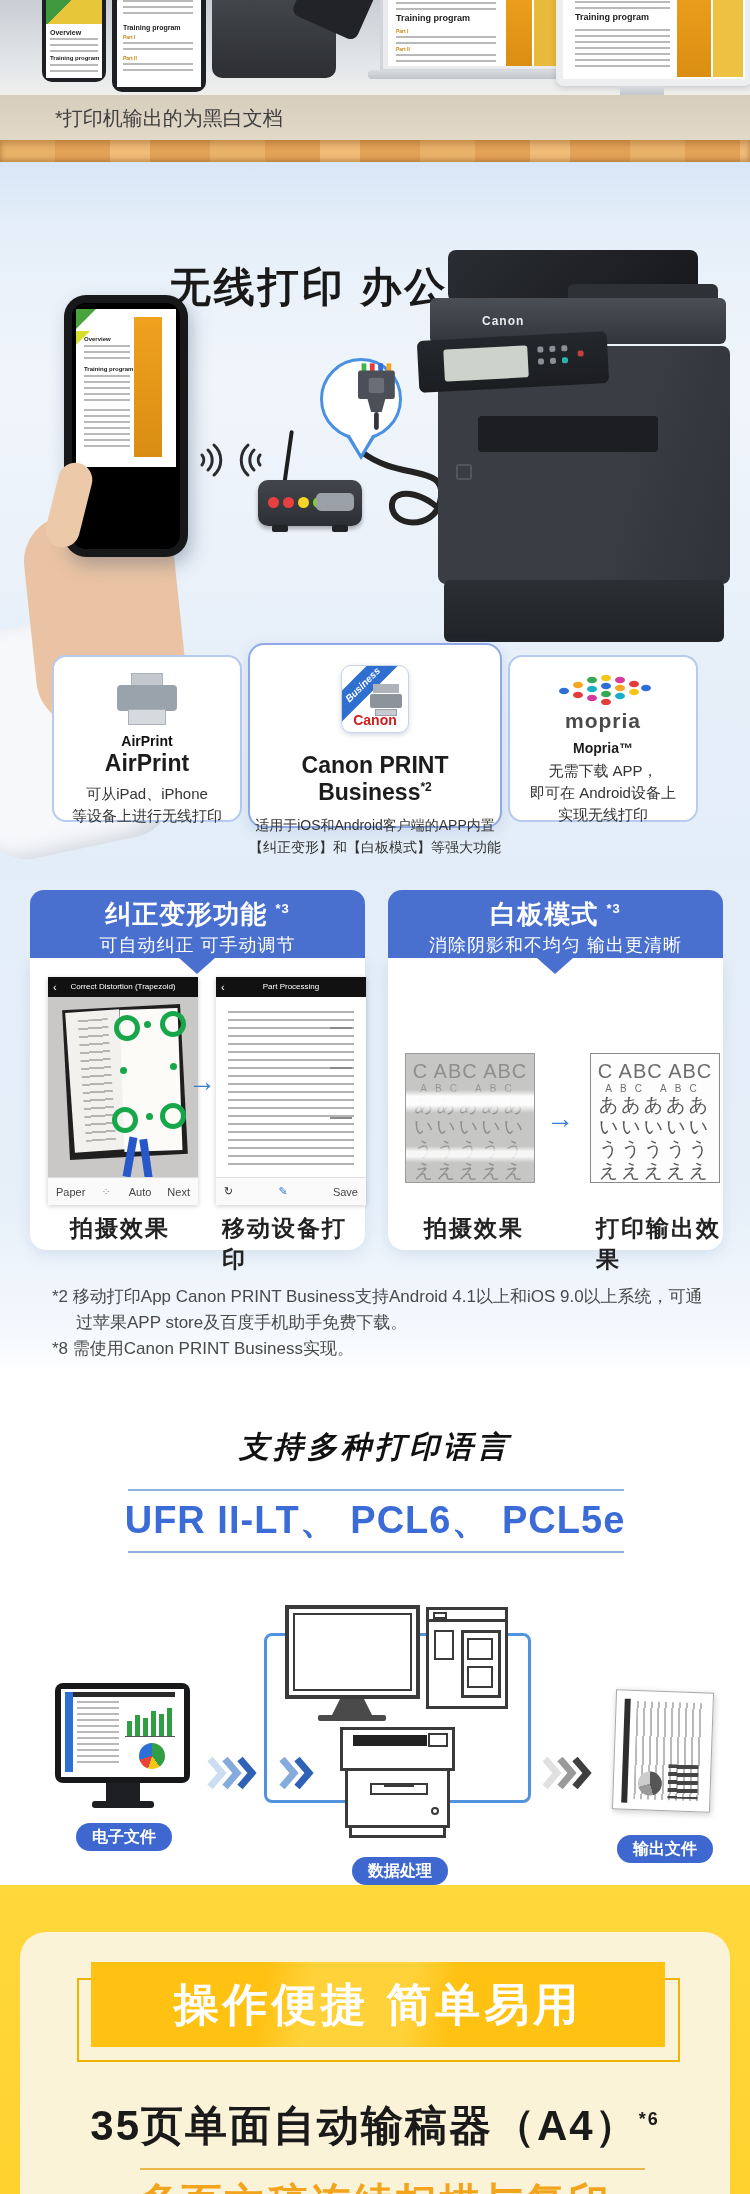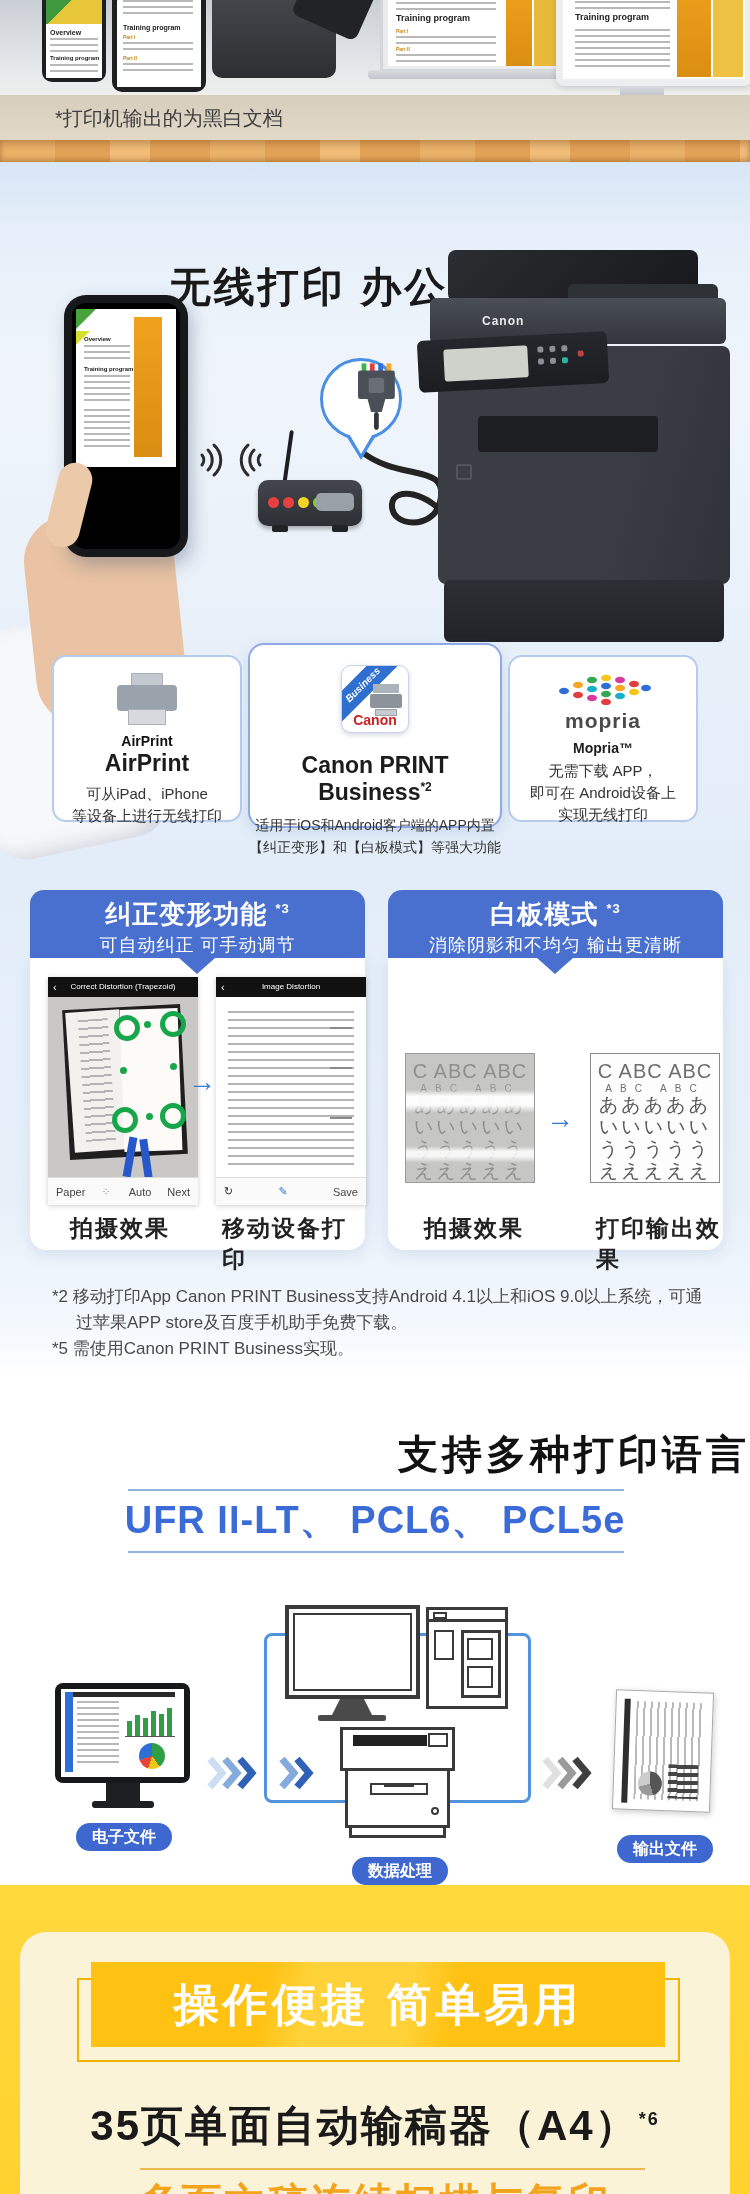--- a/index.html
+++ b/index.html
@@ -107,21 +107,21 @@
   .wb-row2 { font-size:10px; color:#979797; letter-spacing:8px; }
   .wb-rowk { font-size:19px; line-height:22px; color:#8f8f8f; letter-spacing:3px; }
   .wb2 .wb-row1, .wb2 .wb-row2 { color:#6e6e6e; }
   .wb2 .wb-rowk { color:#585858; }
   .wb-glare { position:absolute; left:0; top:0; right:0; bottom:0;
     background:linear-gradient(180deg,transparent 28%,rgba(255,255,255,.95) 33% 40%,transparent 46%,transparent 72%,rgba(255,255,255,.85) 76% 80%,transparent 85%); }
   .footnote { position:absolute; left:52px; width:655px; font-size:17px; color:#4a4a4a; line-height:26px; padding-left:24px; text-indent:-24px; }
 
   
   #sec-lang { height:510px; background:#fff; }
-  .lang-heading { left:0; top:52px; width:750px; text-align:right; font-size:40px; font-weight:bold; color:#111; letter-spacing:4px; }
+  .lang-heading { left:0; top:52px; width:750px; text-align:center; font-size:30px; font-weight:bold; color:#111; letter-spacing:4px;font-style:italic; }
   .lang-rule { left:128px; width:496px; height:2px; background:#8fb2df; }
   .lang-list { left:0; top:120px; width:750px; text-align:center; font-size:38px; font-weight:600; color:#3a6bd6; letter-spacing:1px; }
   .flow-pill { position:absolute; height:28px; background:#3e68d0; border-radius:14px; color:#fff; font-size:16px; font-weight:bold; line-height:28px; padding:0 16px; }
   .mon { position:absolute; background:#17181a; border-radius:8px; padding:6px; }
   .mon-screen { width:100%; height:100%; background:#fff; position:relative; overflow:hidden; }
   .mon-stand { position:absolute; background:#1d1f22; }
   .lineart { border:3px solid #3a3a3a; background:#fff; position:absolute; }
   .bracket { position:absolute; border:3px solid #5193dd; border-radius:8px; }
   .gbar { position:absolute; bottom:0; width:5px; background:#2f9e44; }
   .docR { position:absolute; background:#fff; border:1px solid #a9a9a9; box-shadow:1px 2px 6px rgba(0,0,0,.2); overflow:hidden; transform:rotate(2deg); }
@@ -384,21 +384,21 @@
           <span>Auto</span>
           <span>Next</span>
         </div>
       </div>
 
       <div class="abs blue-arrow" style="left:158px;top:108px;">→</div>
 
       <div class="shot" style="left:186px;top:19px;">
         <div class="shot-bar">
           <span class="shot-back">‹</span>
-          <span>Image Distortion</span>
+          <span>Part Processing</span>
         </div>
         <div class="shot-photo" style="background:#fff;">
           <div class="doc-lines"></div>
           <div class="abs" style="right:14px;top:30px;width:22px;height:2px;background:#8a8a8a;"></div>
           <div class="abs" style="right:14px;top:70px;width:22px;height:2px;background:#8a8a8a;"></div>
           <div class="abs" style="right:14px;top:120px;width:22px;height:2px;background:#8a8a8a;"></div>
         </div>
         <div class="shot-toolbar">
           <span style="color:#333;">↻</span>
           <span style="color:#3a7bd5;">✎</span>
@@ -436,21 +436,21 @@
       <div class="shot-caption" style="left:36px;top:255px;">拍摄效果</div>
       <div class="shot-caption" style="left:208px;top:255px;">打印输出效果</div>
     </div>
     <div class="panel-header" style="left:388px;top:728px;">
       <div class="panel-title"><span>白板模式</span> <sup>*3</sup></div>
       <div class="panel-sub">消除阴影和不均匀 输出更清晰</div>
     </div>
     <div class="panel-tri" style="left:537px;top:796px;"></div>
 
     <div class="footnote" style="top:1122px;">*2 移动打印App Canon PRINT Business支持Android 4.1以上和iOS 9.0以上系统，可通过苹果APP store及百度手机助手免费下载。</div>
-    <div class="footnote" style="top:1174px;">*5 需使用Canon PRINT Business实现。</div>
+    <div class="footnote" style="top:1174px;">*8 需使用Canon PRINT Business实现。</div>
   </div>
 
   <div id="sec-lang" class="sec">
     <div class="abs lang-heading">支持多种打印语言</div>
     <div class="abs lang-rule" style="top:114px;"></div>
     <div class="abs lang-list">UFR II-LT、 PCL6、 PCL5e</div>
     <div class="abs lang-rule" style="top:176px;"></div>
 
     <div class="mon" style="left:55px;top:308px;width:135px;height:100px;">
       <div class="mon-screen">

